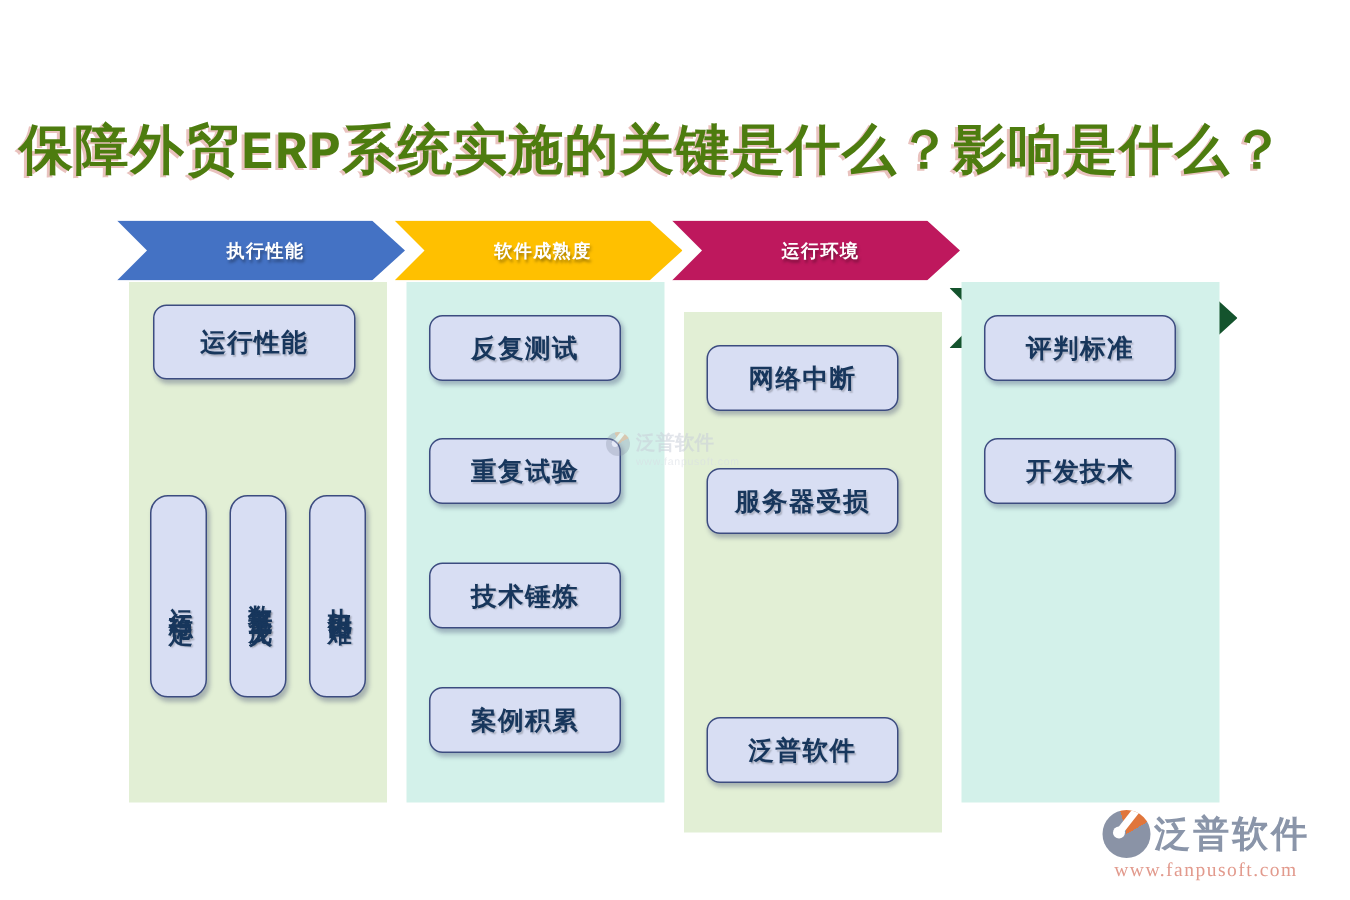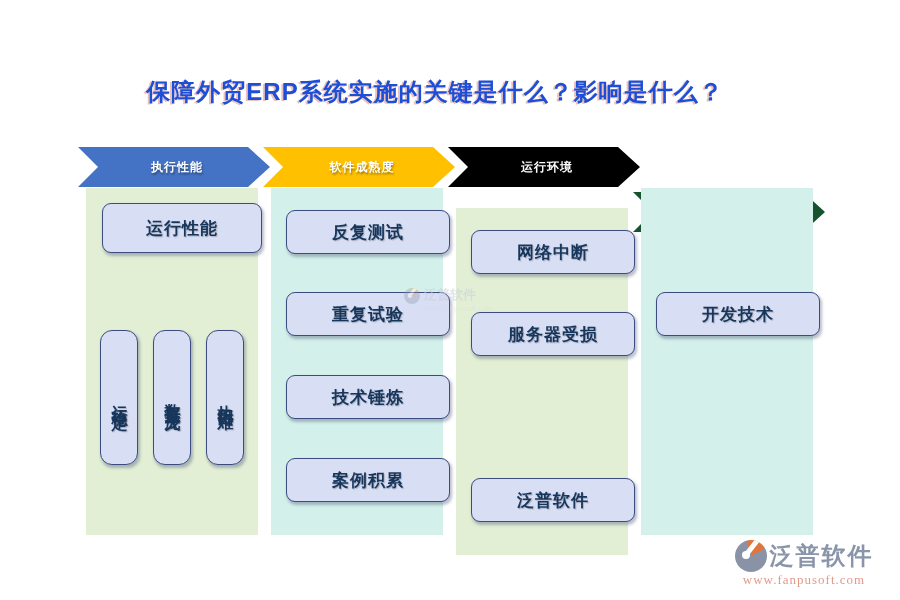--- a/index.html
+++ b/index.html
@@ -5,65 +5,65 @@
   html,body{margin:0;padding:0;}
   body{
     width:900px;height:600px;position:relative;overflow:hidden;
     background:#ffffff;
     font-family:"Liberation Serif", serif;
   }
   
   .page-title{
     position:absolute;left:0;top:76px;width:870px;
     text-align:center;
-    font-size:24px;font-weight:bold;color:#1d4ed8;
+    font-size:36px;font-weight:bold;color:#4d7c0f;
     letter-spacing:1px;
     text-shadow:-2px 1px 0 rgba(192,80,70,0.35);
-    font-family:Liberation Sans, sans-serif;
+    font-family:Liberation Mono, monospace;
   }
   
   .banner{
     position:absolute;top:147px;height:40px;width:192px;
     clip-path:polygon(0% 0%, calc(100% - 22px) 0%, 100% 50%, calc(100% - 22px) 100%, 0% 100%, 20px 50%);
     display:flex;align-items:center;justify-content:center;
     color:#ffffff;font-size:12px;font-weight:bold;
     font-family:"Liberation Sans", sans-serif;
     text-shadow:1px 2px 2px rgba(0,0,0,0.35);
     letter-spacing:1px;
     padding-left:6px;box-sizing:border-box;
   }
   .banner-1{left:78px;background:#4472C4;}
   .banner-2{left:263px;background:#FFC000;}
-  .banner-3{left:448px;background:#000000;}
+  .banner-3{left:448px;background:#be185d;}
   .banner-4{left:633px;background:#14532d;margin-top:45px;}
   
   .col{
     position:absolute;top:188px;height:347px;width:172px;
   }
   .col-1{left:86px;background:#E2EFD5;}
   .col-2{left:271px;background:#D3F1EA;}
   .col-3{left:456px;background:#E2EFD5;margin-top:20px;}
   .col-4{left:641px;background:#D3F1EA;}
   
   .item-box{
-    position:absolute;left:15px;width:164px;height:44px;
+    position:absolute;left:15px;width:128px;height:44px;
     background:#D8DEF3;
     border:1.6px solid #3C4C80;border-radius:9px;
     box-sizing:border-box;
     display:flex;align-items:center;justify-content:center;
     font-size:17px;font-weight:bold;color:#17365C;
     text-shadow:1px 1px 1px rgba(0,0,0,0.2);
     box-shadow:1.5px 2.5px 3px rgba(60,70,110,0.35);
     letter-spacing:1px;
   }
   .row-a{top:22px;}
   .row-b{top:104px;}
   .row-c{top:187px;}
   .row-d{top:270px;}
-  .col-1 .single{top:15px;left:16px;width:160px;height:50px;}
+  .col-1 .single{top:15px;left:16px;width:135px;height:50px;}
   
   .vbox{
     position:absolute;top:142px;width:38px;height:135px;
     background:#D8DEF3;
     border:1.6px solid #3C4C80;border-radius:12px;
     box-sizing:border-box;
     display:flex;align-items:center;justify-content:center;
     writing-mode:vertical-rl;
     font-size:16px;font-weight:bold;color:#17365C;
     text-shadow:1px 1px 1px rgba(0,0,0,0.2);
@@ -140,20 +140,21 @@
   <div class="item-box row-c">技术锤炼</div>
 </div>
 
 <div class="col col-3">
   <div class="item-box row-a">网络中断</div>
   <div class="item-box row-b">服务器受损</div>
   <div class="item-box row-d">泛普软件</div>
 </div>
 
 <div class="col col-4">
+  <div class="item-box row-a">评判标准</div>
   <div class="item-box row-b">开发技术</div>
 </div>
 
 <div class="watermark">
   <div class="logo-mark small"></div>
   <div class="wm-text">
     <div>泛普软件</div>
     <div class="wm-sub">www.fanpusoft.com</div>
   </div>
 </div>

